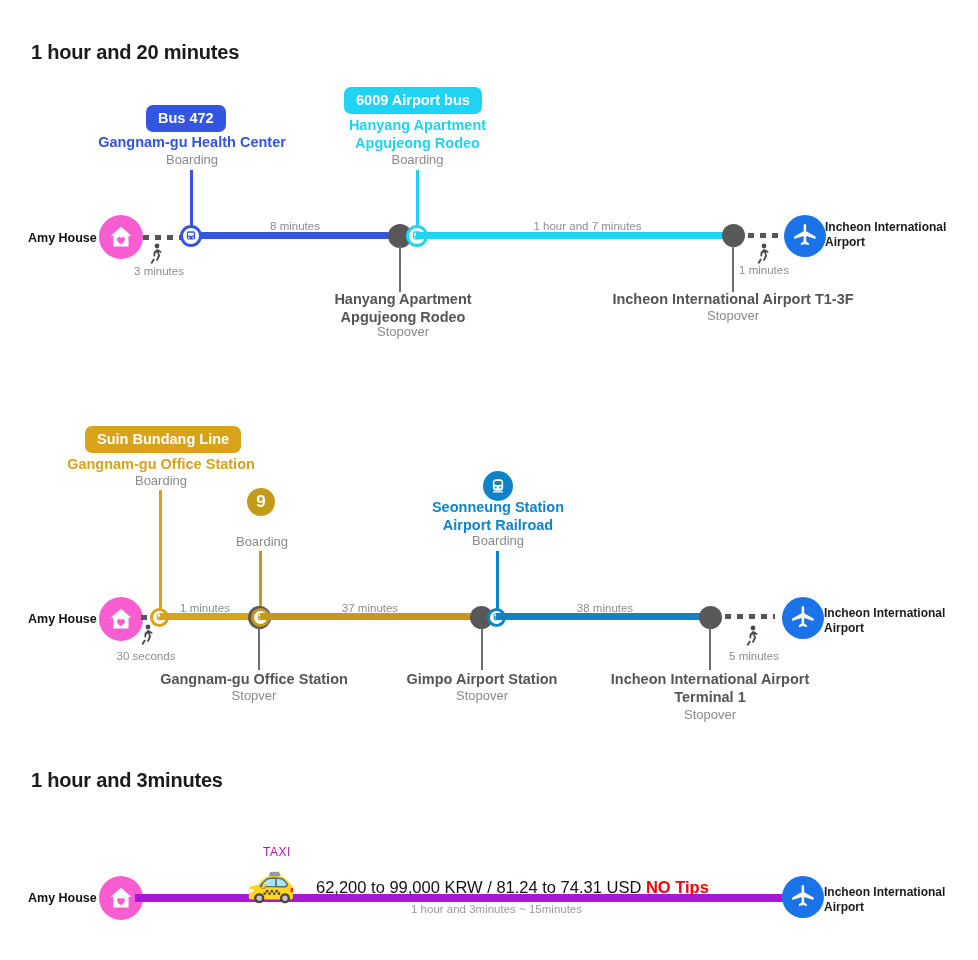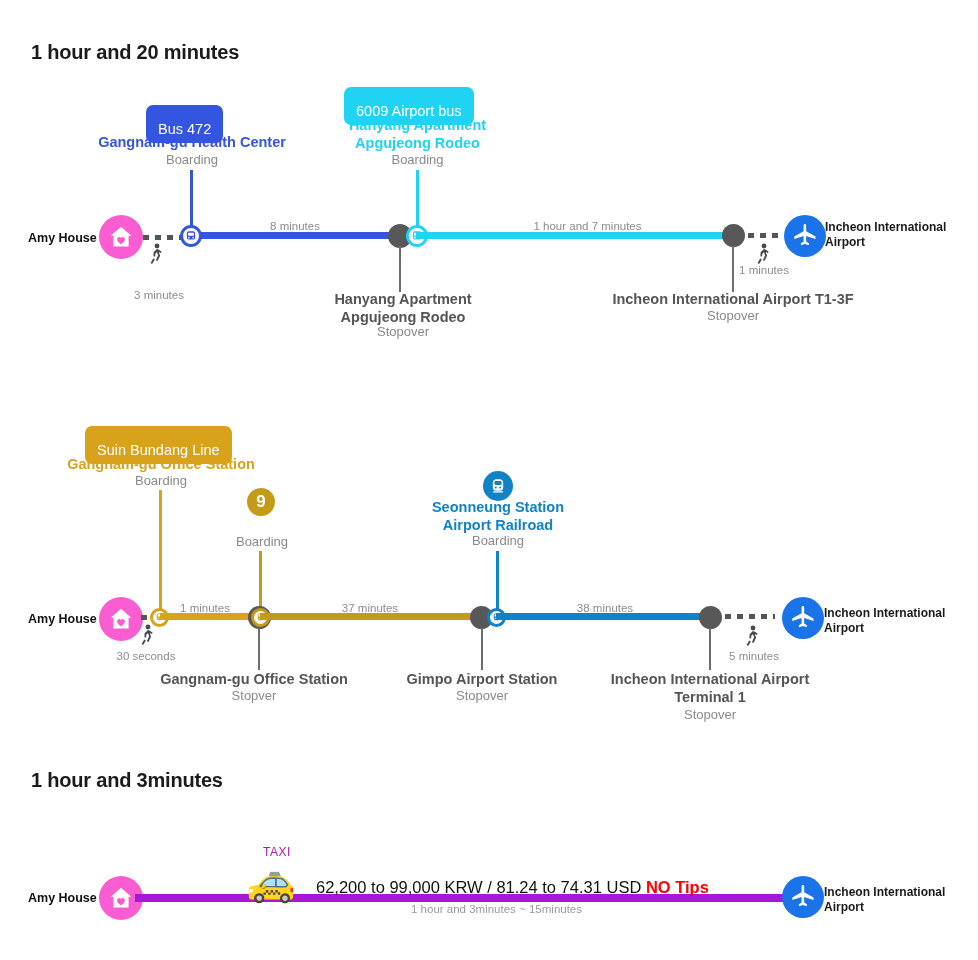--- a/index.html
+++ b/index.html
@@ -55,23 +55,23 @@
   .plane-icon {
     position: absolute;
     width: 42px; height: 42px; border-radius: 50%;
     background: #1a73e8;
     display: flex; align-items: center; justify-content: center;
   }
 
   .badge {
     position: absolute;
     color: #ffffff;
-    font-weight: normal;
+    font-weight: bold;
     font-size: 14.5px;
-    padding: 16px 12px 6px 12px;
+    padding: 5px 12px 6px 12px;
     border-radius: 7px;
     white-space: nowrap;
   }
   .linebadge-circle {
     position: absolute;
     width: 28px; height: 28px; border-radius: 50%;
     color: #fff; font-weight: bold; font-size: 17px;
     display: flex; align-items: center; justify-content: center;
   }
   .stationbadge-circle {
@@ -151,21 +151,21 @@
     </svg>
   </div>
   <div class="dashline" style="left:143px; top:235px; width:40px;"></div>
   <div class="walker" style="left:148px; top:243px;">
     <svg width="16" height="22" viewBox="0 0 16 22" aria-hidden="true">
       <circle cx="9" cy="3" r="2.4" fill="#4a4a4a"></circle>
       <path d="M8.6 6.2 5.6 9.2l-.2 4 1.7.3.3-3 1.6-1.3 1.1 3.1-2.2 4.9 1.6.8 2.6-5.3-1.3-3.6 2.2 1 .6-1.6-3.6-2.2z" fill="#4a4a4a"></path>
       <path d="M5.2 15.6 2.6 20l1.5.9 2.8-4.5z" fill="#4a4a4a"></path>
     </svg>
   </div>
-  <div class="walk-dur" style="left:108px; top:265px; width:102px;margin-top:24px;">3 minutes</div>
+  <div class="walk-dur" style="left:108px; top:265px; width:102px;">3 minutes</div>
 
   <div class="hline" style="left:191px; top:232px; width:210px; background:#3355e0;"></div>
   <div class="dur" style="left:215px; top:220px; width:160px;">8 minutes</div>
 
   <div class="node ring" style="left:180px; top:225px; width:22px; height:22px; border-width:3px; border-color:#3355e0;">
     <svg width="12" height="12" viewBox="0 0 16 16" aria-hidden="true">
       <rect x="2.5" y="1.8" width="11" height="11" rx="2.4" fill="#3355e0"></rect>
       <rect x="4.2" y="3.6" width="7.6" height="4" rx="1" fill="#ffffff"></rect>
       <circle cx="5.2" cy="10.2" r="1.1" fill="#ffffff"></circle>
       <circle cx="10.8" cy="10.2" r="1.1" fill="#ffffff"></circle>

